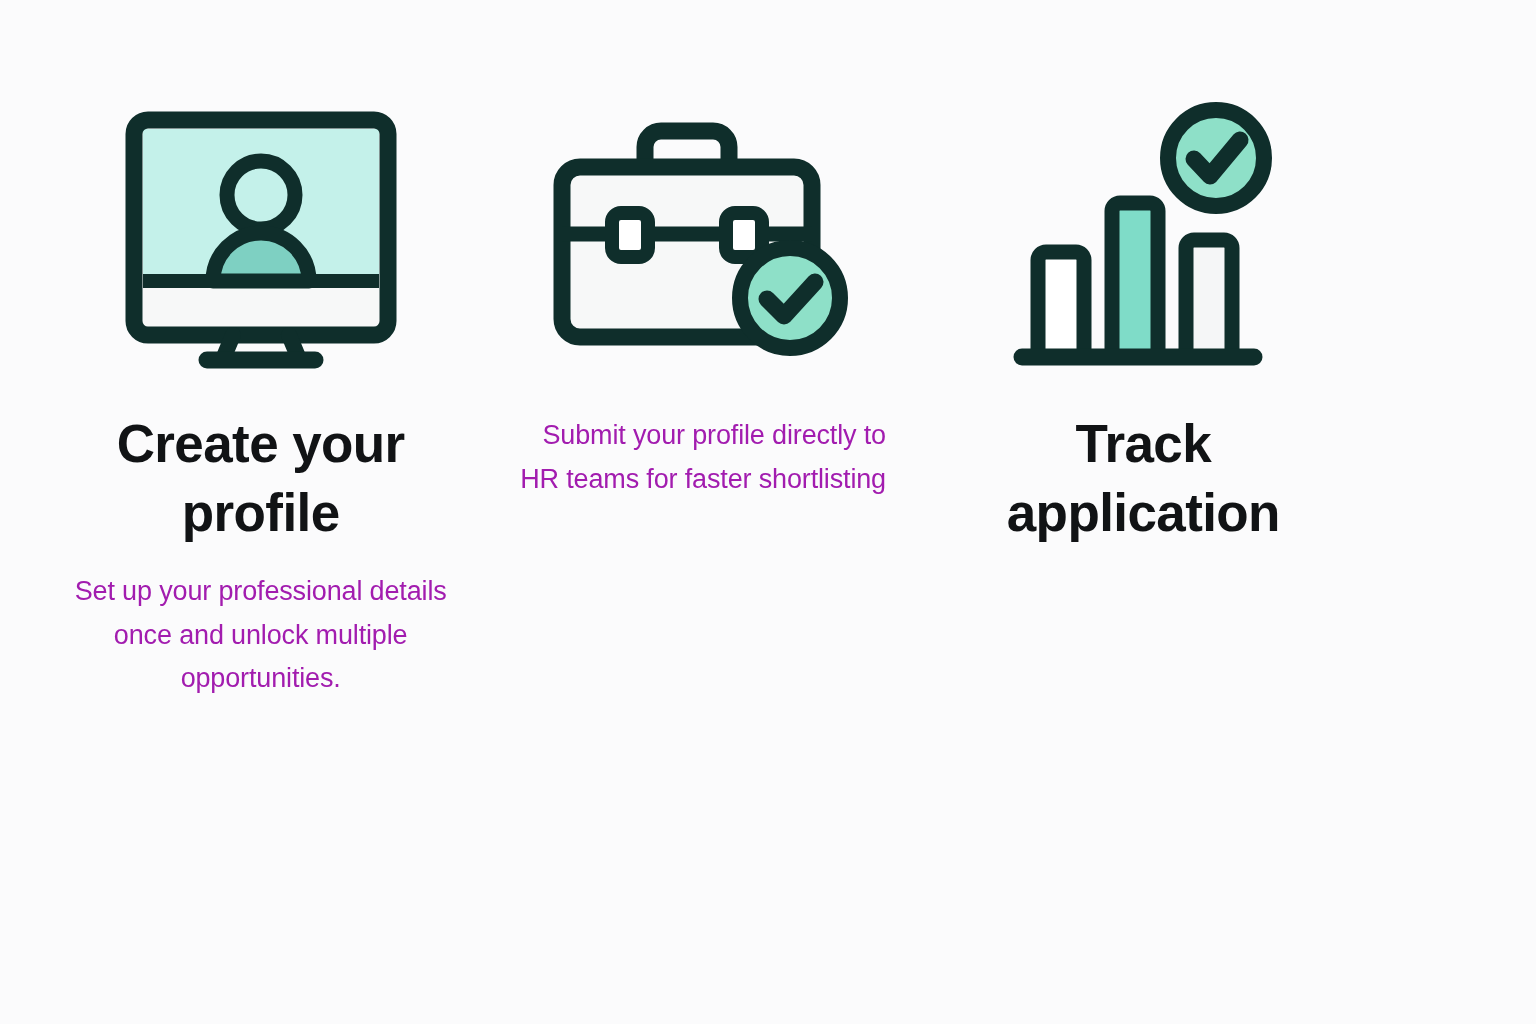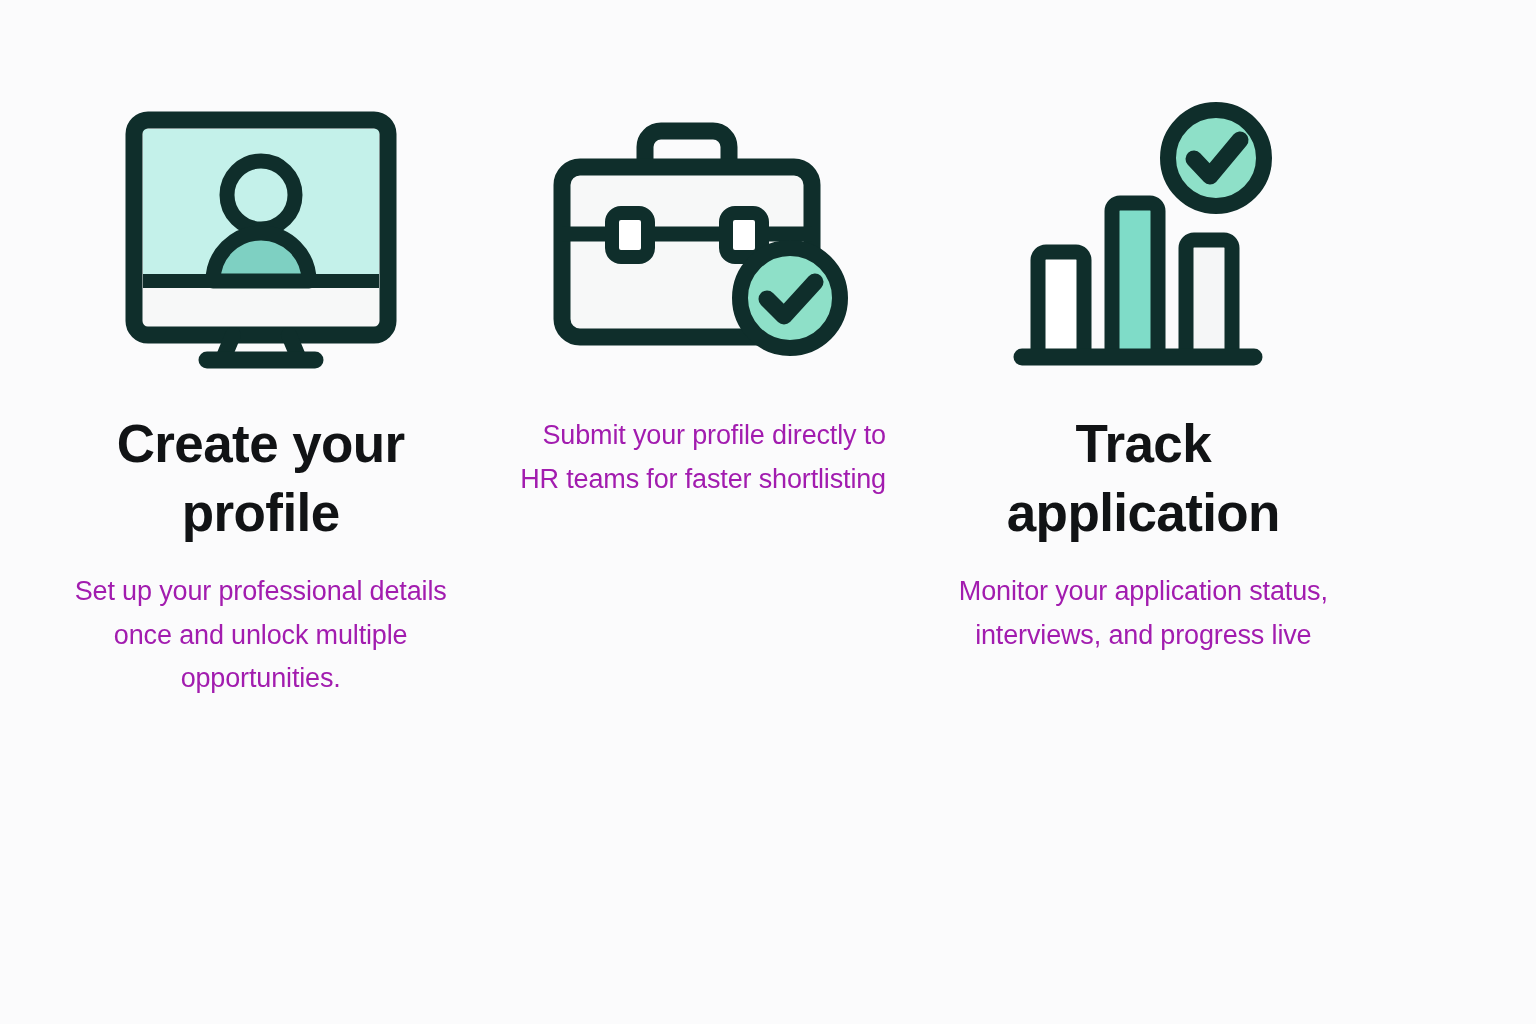--- a/index.html
+++ b/index.html
@@ -148,16 +148,15 @@
         <line x1="14" y1="250" x2="246" y2="250" stroke="#0f2e2b" stroke-width="17" stroke-linecap="round"></line>
 
         <circle cx="208" cy="51" r="48" fill="#8ee0c8" stroke="#0f2e2b" stroke-width="16"></circle>
 
         <path d="M186 52 L202 69 L232 33" fill="none" stroke="#0f2e2b" stroke-width="17" stroke-linecap="round" stroke-linejoin="round"></path>
       </svg>
     </div>
 
     <h3 class="step-title">Track application</h3>
 
-    <p class="step-desc">Monitor your application status, interviews, and progress live</p>
   </div>
 
 </section>
 
 </body></html>

